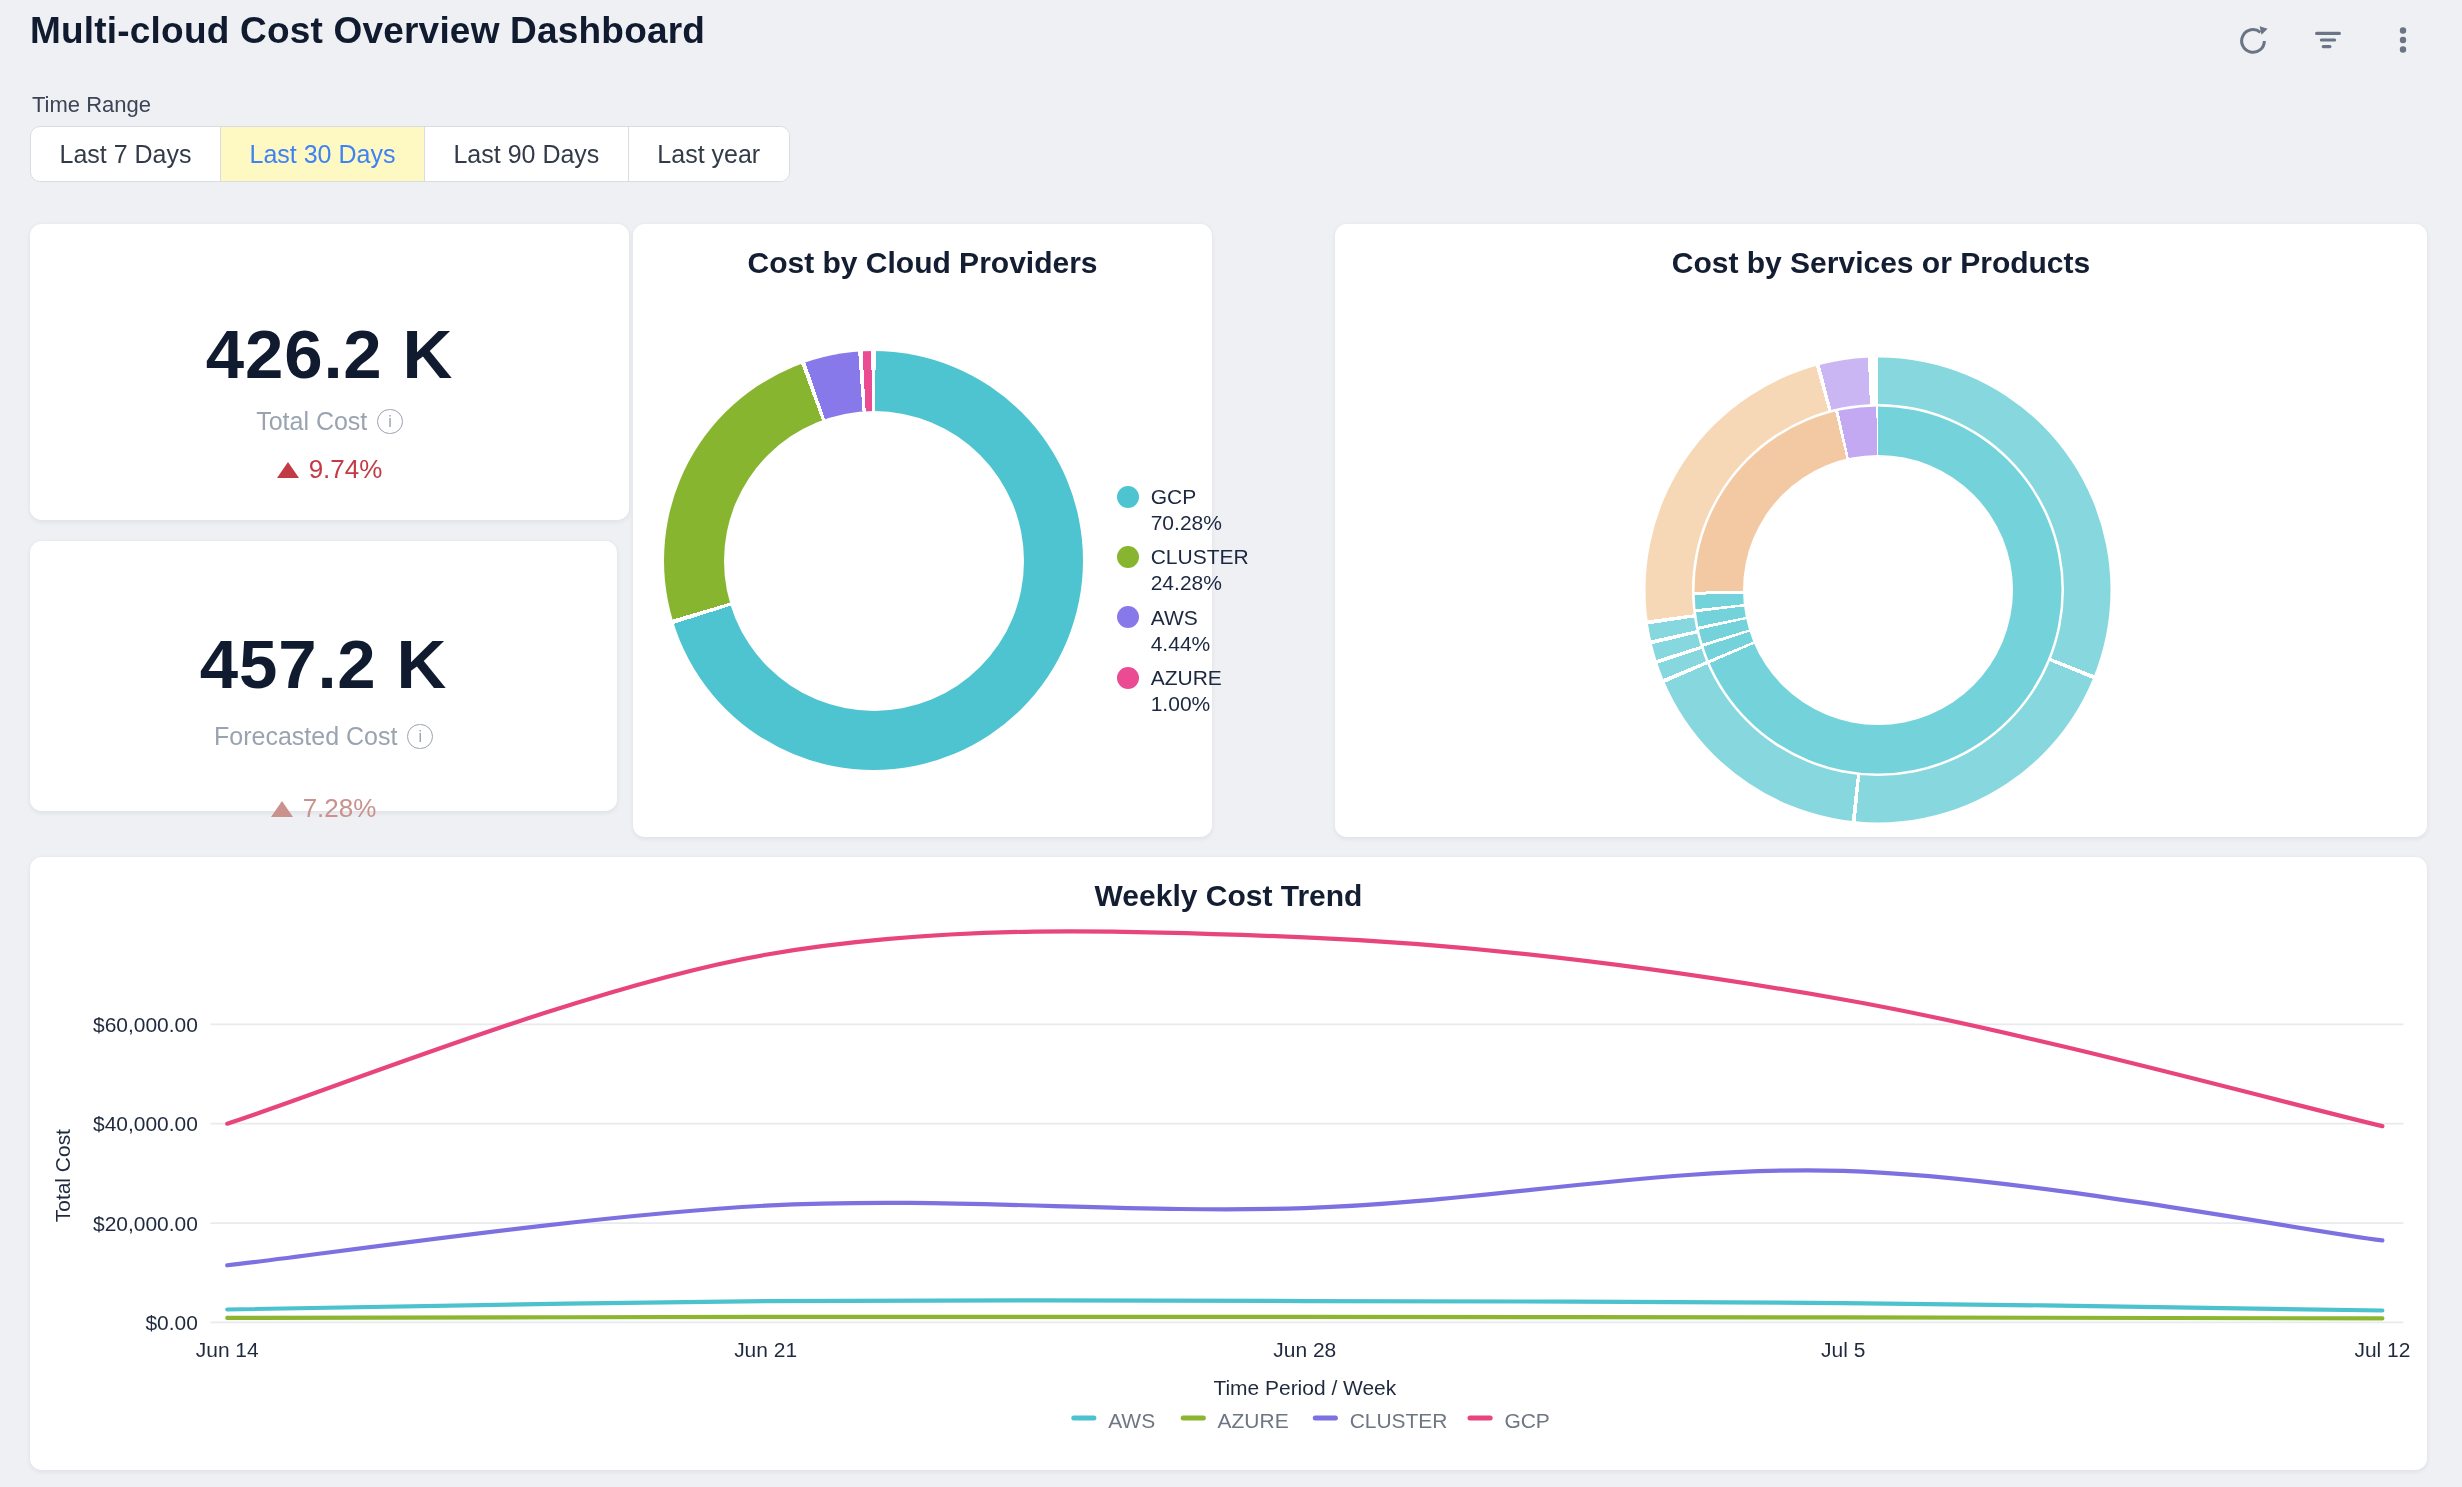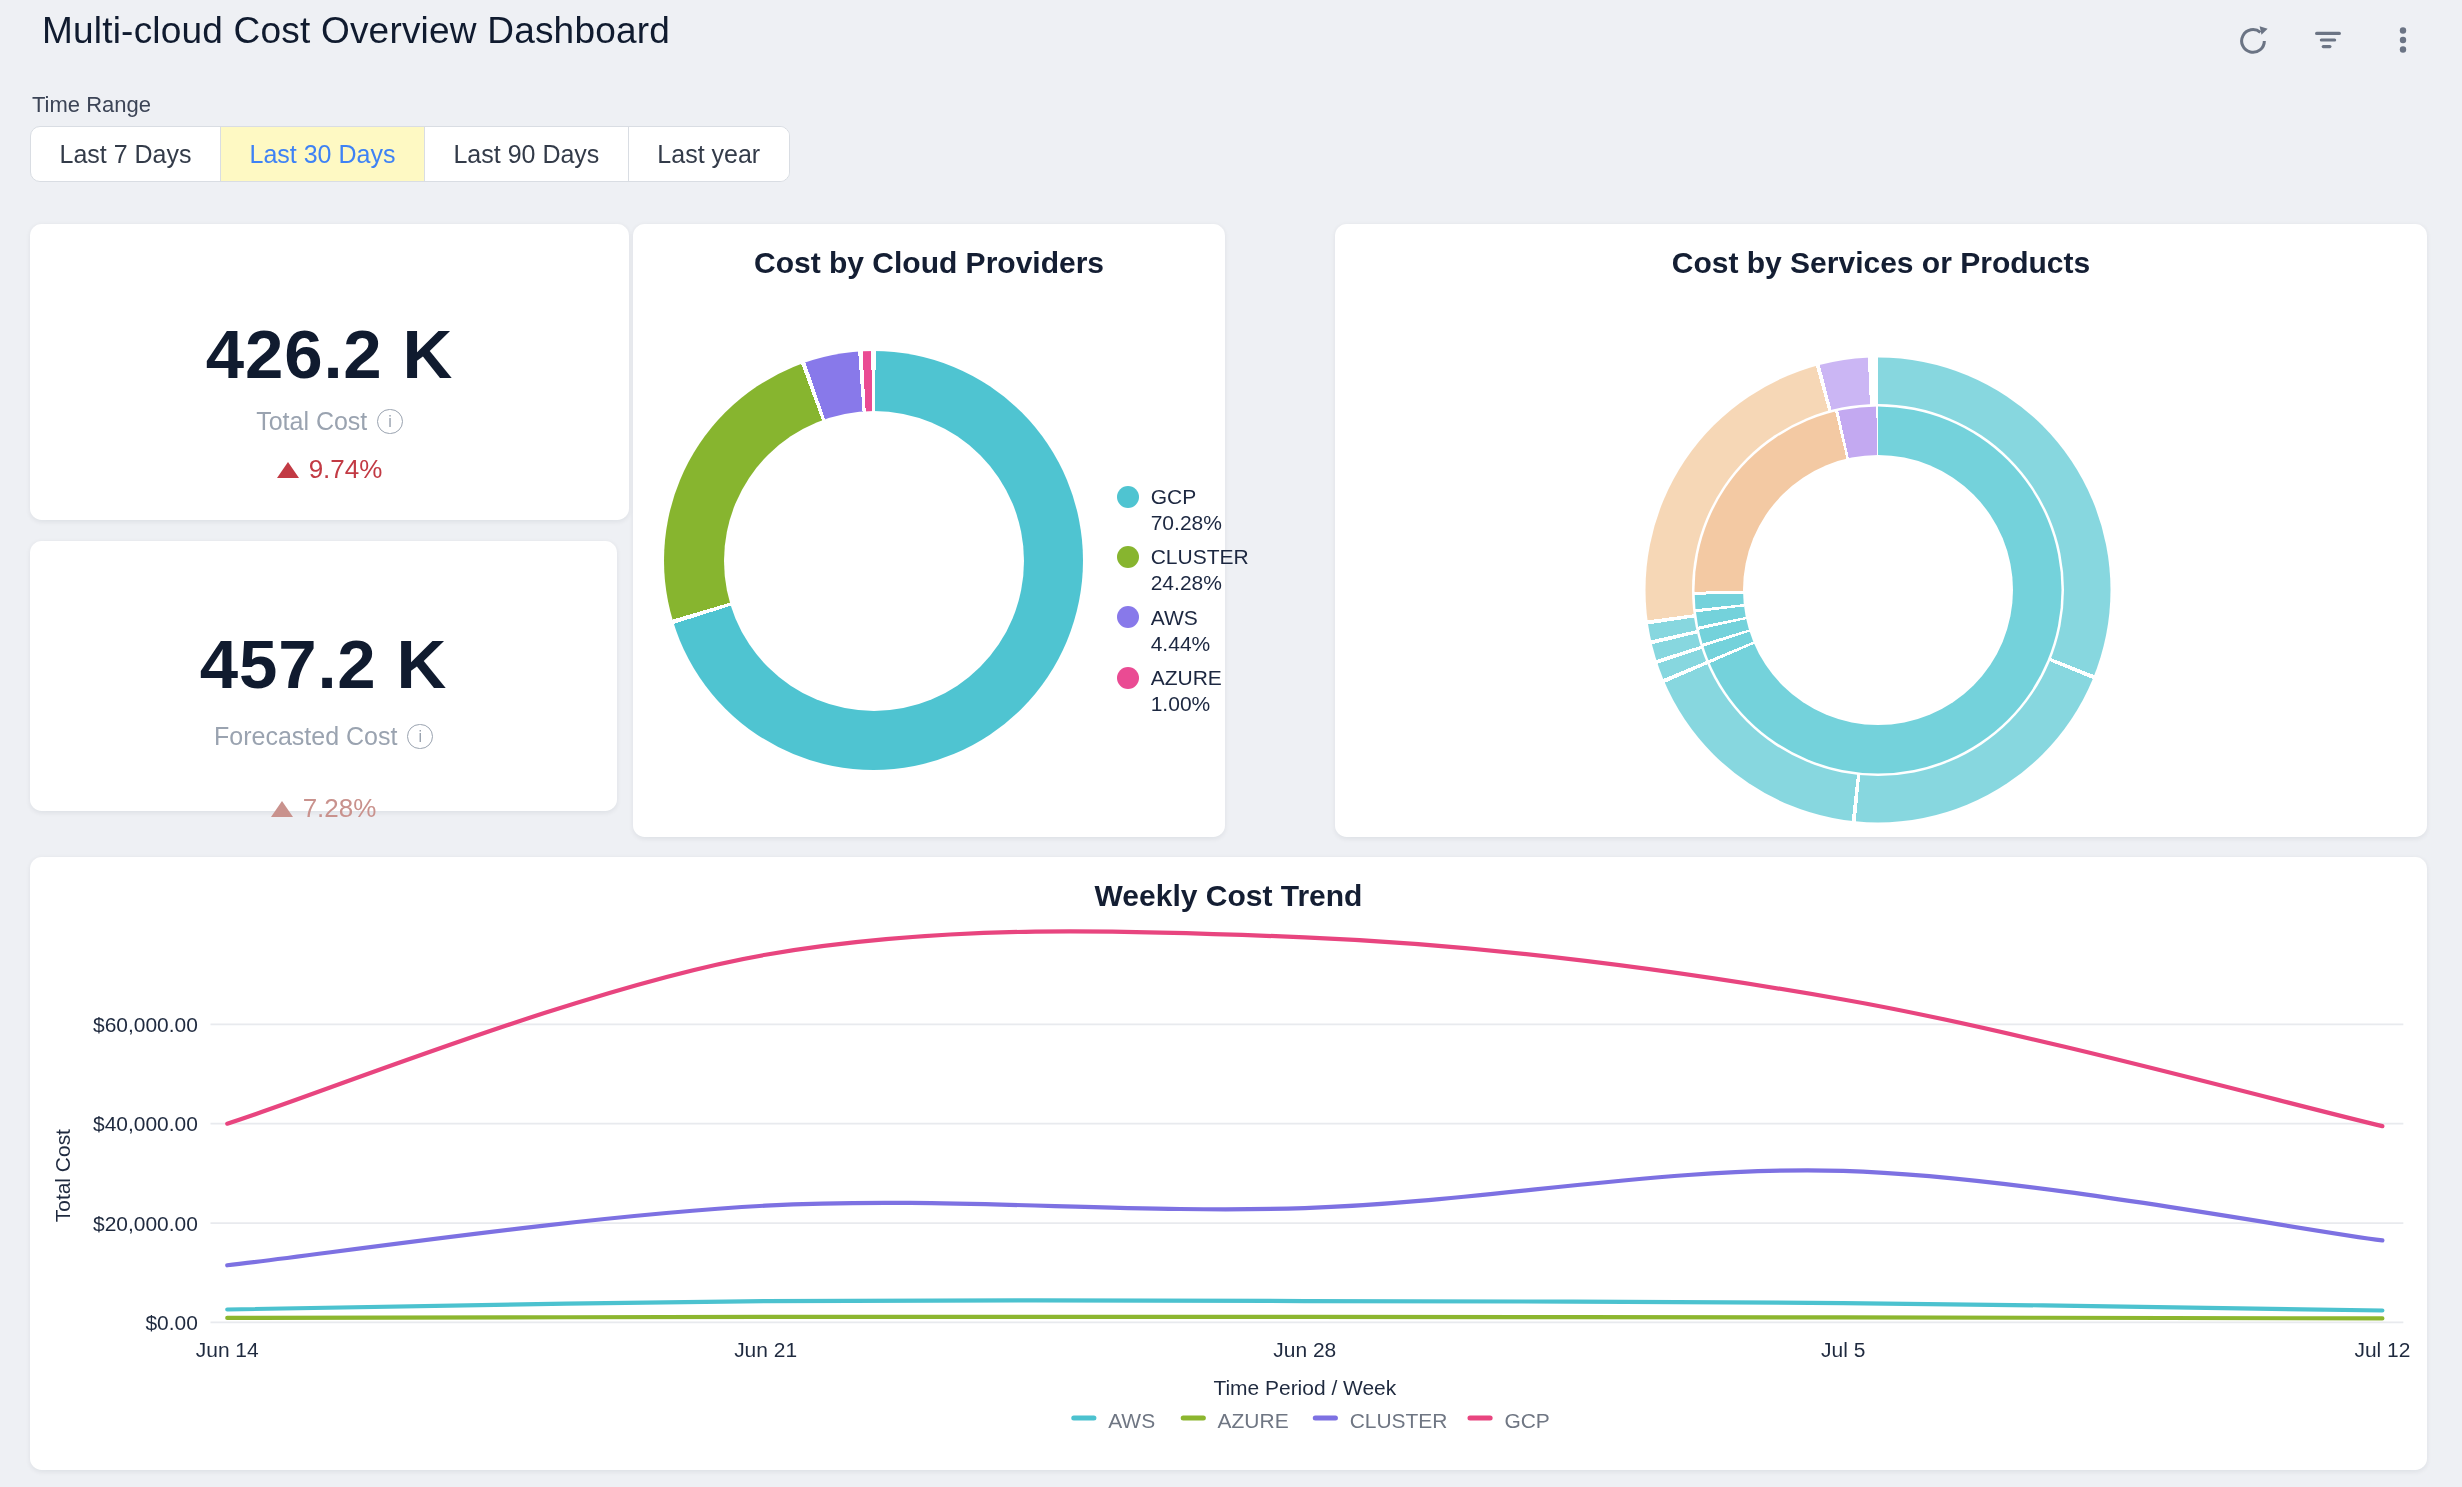--- a/index.html
+++ b/index.html
@@ -1,18 +1,18 @@
 <!DOCTYPE html>
 <html style="font-size:13.4px"><head>
 <meta charset="utf-8">
 <style>
   html,body{margin:0;padding:0;}
   body{width:2462px;height:1488px;background:#eef0f4;font-family:"Liberation Sans",sans-serif;color:#15203a;overflow:hidden;}
   .page{position:relative;width:2462px;height:1488px;}
-  .page-title{position:absolute;left:42px;top:10px;font-size:37px;font-weight:400;color:#101b2f;letter-spacing:0.2px;}
+  .page-title{position:absolute;left:30px;top:10px;font-size:37px;font-weight:700;color:#101b2f;letter-spacing:0.2px;}
   .hdr-icons{position:absolute;right:42px;top:22px;display:flex;gap:40px;align-items:center;}
   .hicon{width:35px;height:35px;display:flex;align-items:center;justify-content:center;cursor:pointer;}
   .tr-label{position:absolute;left:32px;top:92px;font-size:22px;color:#3c4456;}
   .btn-group{position:absolute;left:30px;top:126px;display:inline-flex;background:#fff;border:1.7px solid #d9dde3;border-radius:10px;overflow:hidden;}
   .btn-group .tbtn{height:54px;padding:0 28.5px;display:flex;align-items:center;font-size:25px;color:#333b49;background:#fff;border:none;border-left:1.7px solid #d9dde3;cursor:pointer;font-family:inherit;}
   .btn-group .tbtn:first-child{border-left:none;border-radius:12px;}
   .btn-group .tbtn.selected{background:#fef9c3;color:#3e82f5;}
   .card{position:absolute;background:#fff;border-radius:11.7px;box-shadow:0 1.7px 5px rgba(16,24,40,.07);}
   .card-title{position:absolute;left:0;right:0;top:22px;text-align:center;font-size:30px;font-weight:700;color:#141e33;}
   .stat-num{position:absolute;left:0;right:0;text-align:center;font-size:69px;font-weight:700;color:#101b2f;letter-spacing:0.8px;}
@@ -87,21 +87,21 @@
     <div class="stat-label" style="top:181px;">
       <span>Forecasted Cost</span>
       <span class="info-i">i</span>
     </div>
     <div class="delta" style="top:252px;color:#c9928d;">
       <span class="tri-up"></span>
       <span>7.28%</span>
     </div>
   </div>
 
-  <div class="card" style="left:633px;top:224px;width:579px;height:613px;padding-left:13px;">
+  <div class="card" style="left:633px;top:224px;width:579px;height:613px;">
     <div class="card-title">Cost by Cloud Providers</div>
     <div class="donut" id="providers-donut" style="left: 31px; top: 127px; width: 419px; height: 419px; background: conic-gradient(rgb(255, 255, 255) 0deg, rgb(255, 255, 255) 0.6deg, rgb(79, 196, 209) 0.6deg, rgb(79, 196, 209) 252.408deg, rgb(255, 255, 255) 252.408deg, rgb(255, 255, 255) 253.608deg, rgb(135, 181, 47) 253.608deg, rgb(135, 181, 47) 339.816deg, rgb(255, 255, 255) 339.816deg, rgb(255, 255, 255) 341.016deg, rgb(136, 121, 234) 341.016deg, rgb(136, 121, 234) 355.8deg, rgb(255, 255, 255) 355.8deg, rgb(255, 255, 255) 357deg, rgb(234, 75, 147) 357deg, rgb(234, 75, 147) 359.4deg, rgb(255, 255, 255) 359.4deg, rgb(255, 255, 255) 360deg);">
       <div class="hole" style="width:300px;height:300px;"></div>
     </div>
     <div class="pie-legend" id="providers-legend" style="left:484px;top:260px;">
         <div class="li">
           <span class="dot" style="background: rgb(79, 196, 209);"></span>
           <span>GCP 70.28%</span>
         </div>
         <div class="li">

